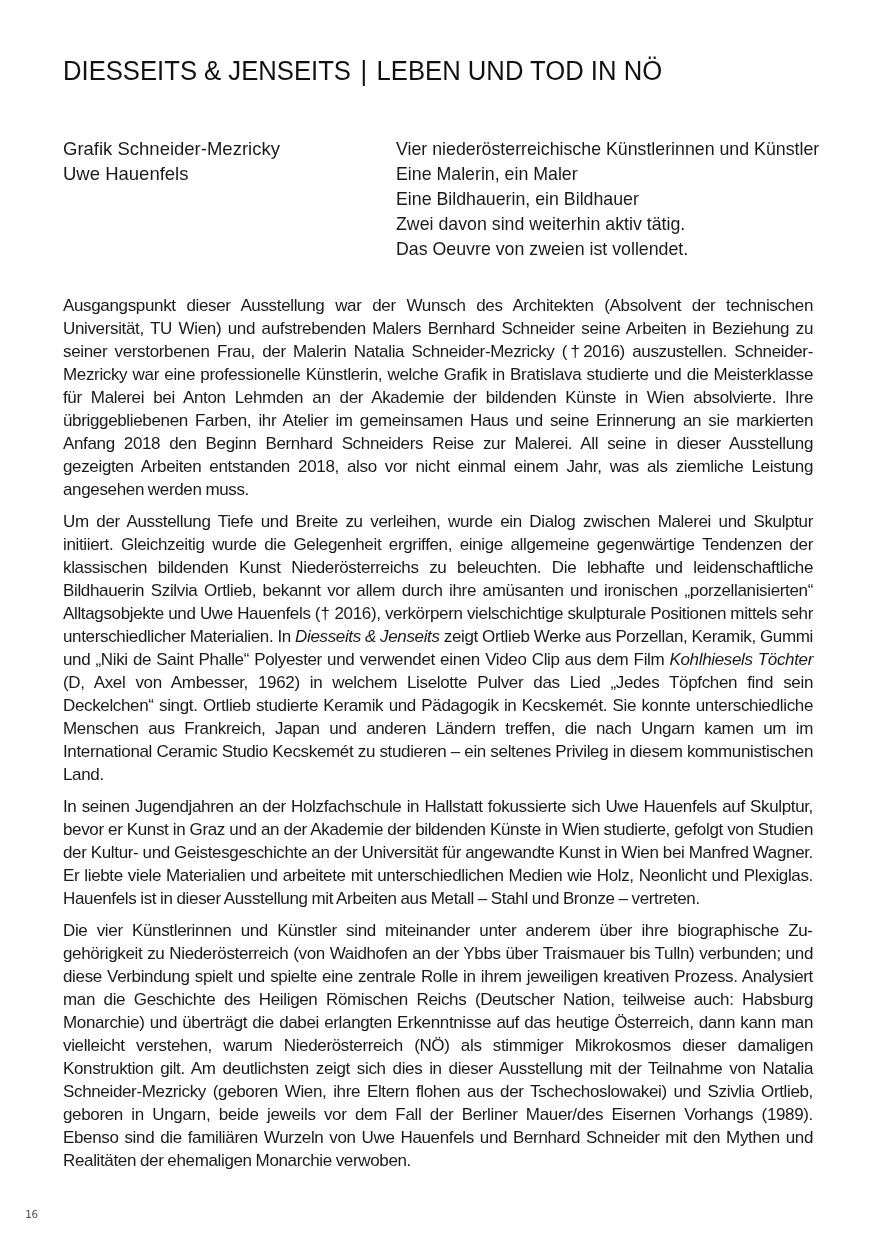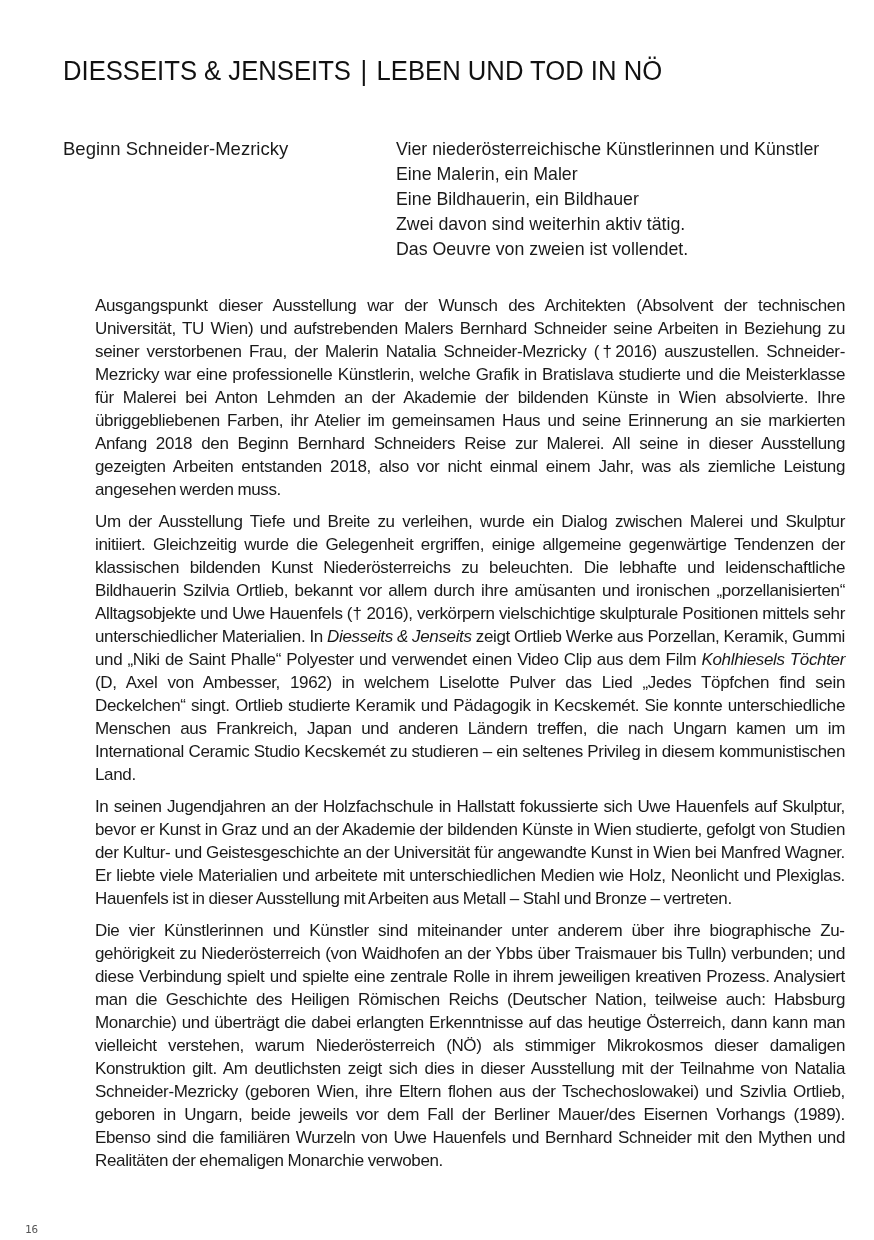--- a/index.html
+++ b/index.html
@@ -63,51 +63,50 @@
     .body-text {
       position: absolute;
       top: 294px;
       left: 63px;
       width: 750px;
       font-family: "Liberation Sans", sans-serif;
       font-size: 17px;
       line-height: 23px;
       color: #1a1a1a;
       text-align: justify;
-      margin-left: 32px;
     }
     .body-text p {
       margin: 0 0 9px 0;
       letter-spacing: -0.35px;
       word-spacing: -0.5px;
       hyphens: manual;
     }
     .body-text em {
       font-style: italic;
     }
     .page-number {
       position: absolute;
       left: 25px;
       top: 1208px;
       font-family: "DejaVu Sans Mono", monospace;
       font-size: 11px;
       color: #555;
-      margin-top: 15px;
     }
   </style>
 </head>
 <body>
 
 <div class="page-title">
   <span>DIESSEITS &amp; JENSEITS</span><span class="sep">|</span><span>LEBEN UND TOD IN NÖ</span>
 </div>
 
 <div class="intro">
   <div class="col-left">
-    <span class="line">Beginn Schneider-Mezricky</span>
+    <span class="line">Grafik Schneider-Mezricky</span>
+    <span class="line">Uwe Hauenfels</span>
   </div>
   <div class="col-right">
     <span class="line">Vier niederösterreichische Künstlerinnen und Künstler</span>
     <span class="line">Eine Malerin, ein Maler</span>
     <span class="line">Eine Bildhauerin, ein Bildhauer</span>
     <span class="line">Zwei davon sind weiterhin aktiv tätig.</span>
     <span class="line">Das Oeuvre von zweien ist vollendet.</span>
   </div>
 </div>
 

